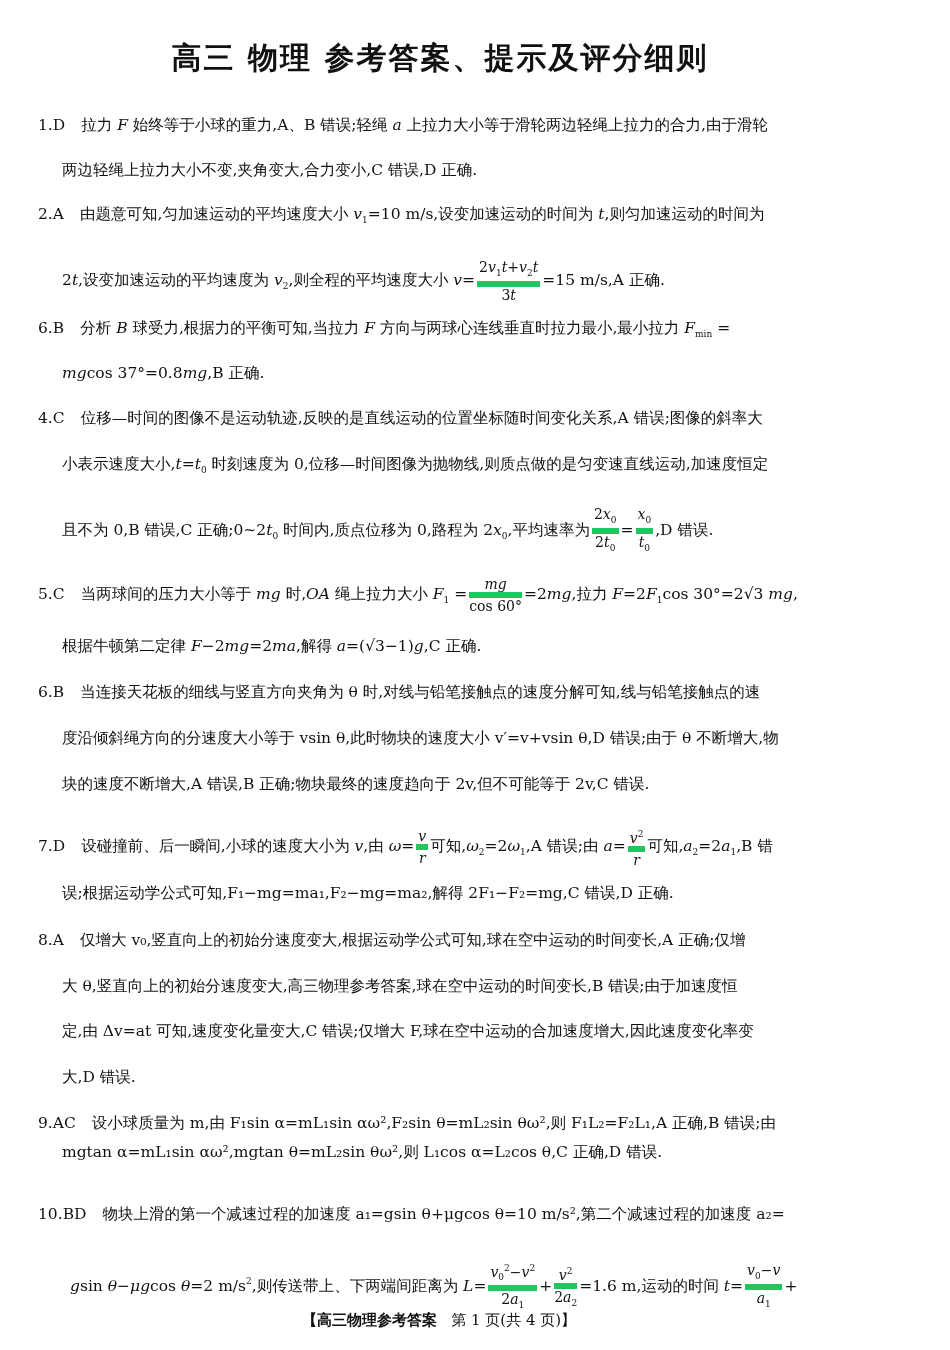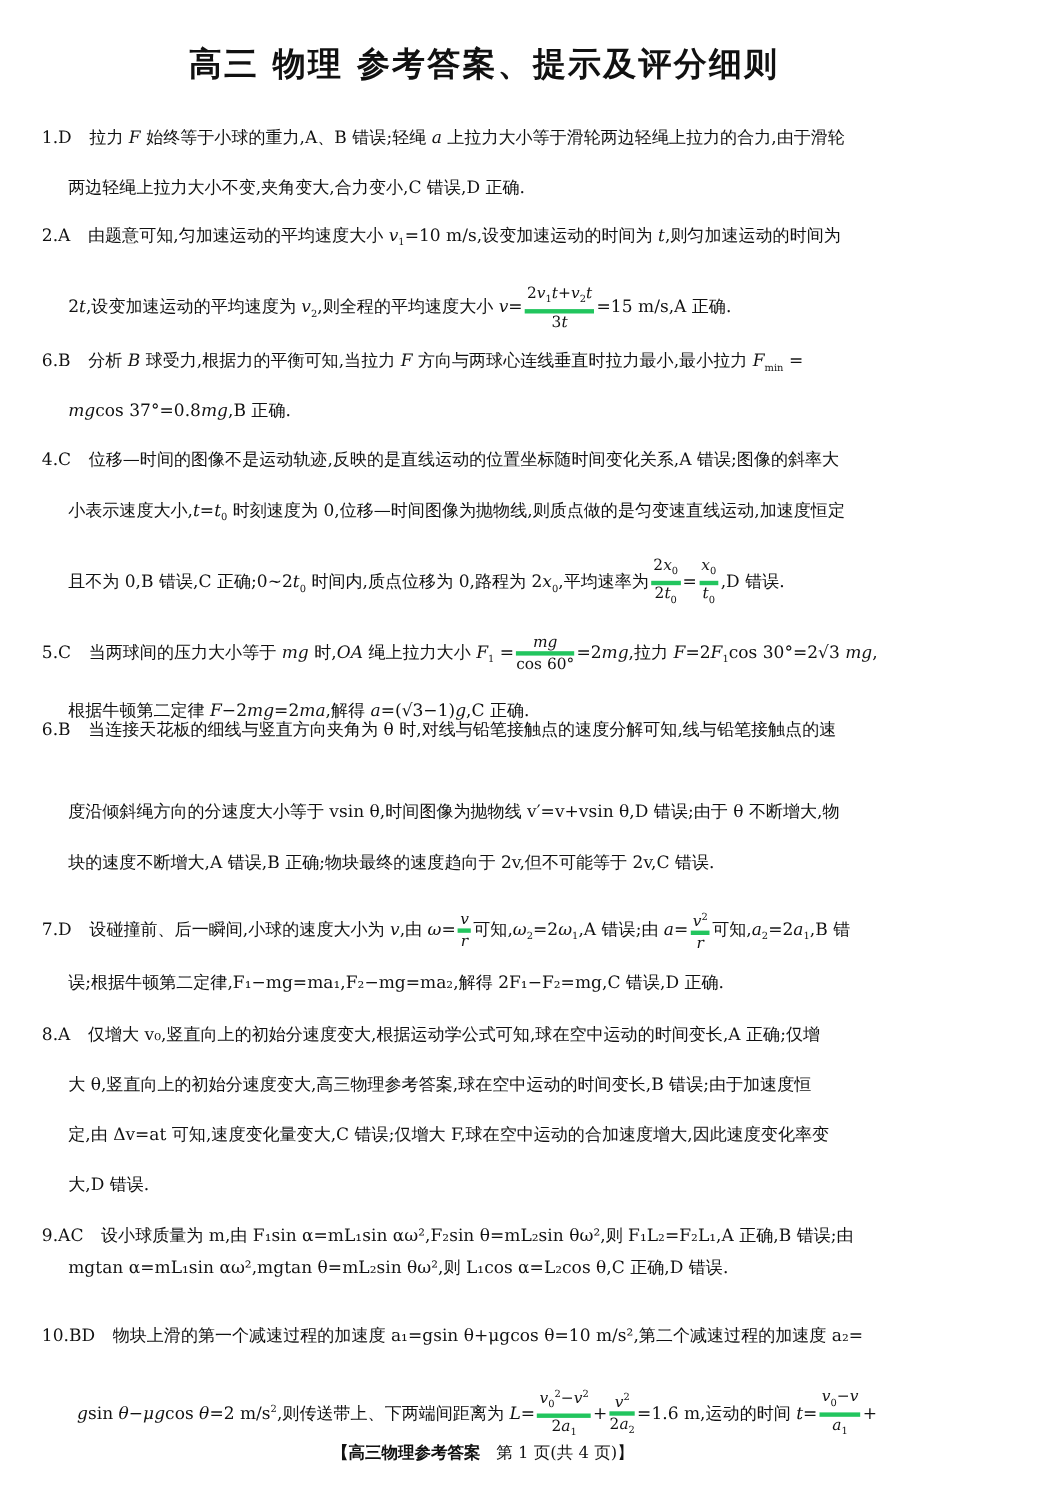--- a/index.html
+++ b/index.html
@@ -10,21 +10,21 @@
            font-size:30px; letter-spacing:2px; }
   .line { position:absolute; left:0; white-space:nowrap; font-size:15.5px; line-height:22px; }
   .first { left:38px; }
   .cont { left:62px; }
   .cont10 { left:70px; }
   .num { display:inline-block; margin-right:16px; }
   i, .m { font-style:italic; }
   sub, sup { font-size:9px; }
   .frac { display:inline-block; vertical-align:middle; text-align:center; margin:0 2px; }
   .frac span { display:block; line-height:16px; font-size:14px; }
-  .frac .n { border-bottom:4px solid #22c55e; padding:0 2px; }
+  .frac .n { border-bottom:6px solid #22c55e; padding:0 2px; }
   .footer { position:absolute; top:1311px; left:0; width:878px; text-align:center;
             font-size:15px; }
   .footer b { font-family:"DejaVu Sans","Liberation Sans",sans-serif; }
 </style>
 </head>
 <body>
 
 <div class="title">高三 物理 参考答案、提示及评分细则</div>
 
 <div class="line first" style="top:114px">
@@ -54,28 +54,28 @@
   且不为 0,B 错误,C 正确;0~2<i>t</i><sub>0</sub> 时间内,质点位移为 0,路程为 2<i>x</i><sub>0</sub>,平均速率为<span class="frac"><span class="n">2<i>x</i><sub>0</sub></span><span>2<i>t</i><sub>0</sub></span></span>=<span class="frac"><span class="n"><i>x</i><sub>0</sub></span><span><i>t</i><sub>0</sub></span></span>,D 错误.
 </div>
 
 <div class="line first" style="top:576px">
   <span class="num">5.C</span>当两球间的压力大小等于 <i>mg</i> 时,<i>OA</i> 绳上拉力大小 <i>F</i><sub>1</sub> =<span class="frac"><span class="n"><i>mg</i></span><span>cos 60°</span></span>=2<i>mg</i>,拉力 <i>F</i>=2<i>F</i><sub>1</sub>cos 30°=2√3 <i>mg</i>,
 </div>
 <div class="line cont" style="top:635px">
   根据牛顿第二定律 <i>F</i>−2<i>mg</i>=2<i>ma</i>,解得 <i>a</i>=(√3−1)<i>g</i>,C 正确.
 </div>
 
-<div class="line first" style="top:652px"><span class="num">6.B</span>当连接天花板的细线与竖直方向夹角为 θ 时,对线与铅笔接触点的速度分解可知,线与铅笔接触点的速</div>
-<div class="line cont" style="top:727px">度沿倾斜绳方向的分速度大小等于 vsin θ,时间图像为抛物线 v′=v+vsin θ,D 错误;由于 θ 不断增大,物</div>
+<div class="line first" style="top:681px"><span class="num">6.B</span>当连接天花板的细线与竖直方向夹角为 θ 时,对线与铅笔接触点的速度分解可知,线与铅笔接触点的速</div>
+<div class="line cont" style="top:727px">度沿倾斜绳方向的分速度大小等于 vsin θ,此时物块的速度大小 v′=v+vsin θ,D 错误;由于 θ 不断增大,物</div>
 <div class="line cont" style="top:773px">块的速度不断增大,A 错误,B 正确;物块最终的速度趋向于 2v,但不可能等于 2v,C 错误.</div>
 
 <div class="line first" style="top:826px">
   <span class="num">7.D</span>设碰撞前、后一瞬间,小球的速度大小为 <i>v</i>,由 <i>ω</i>=<span class="frac"><span class="n"><i>v</i></span><span><i>r</i></span></span>可知,<i>ω</i><sub>2</sub>=2<i>ω</i><sub>1</sub>,A 错误;由 <i>a</i>=<span class="frac"><span class="n"><i>v</i><sup>2</sup></span><span><i>r</i></span></span>可知,<i>a</i><sub>2</sub>=2<i>a</i><sub>1</sub>,B 错
 </div>
-<div class="line cont" style="top:882px">误;根据牛顿第二定律,F₁−mg=ma₁,F₂−mg=ma₂,解得 2F₁−F₂=mg,C 错误,D 正确.</div>
+<div class="line cont" style="top:882px">误;根据运动学公式可知,F₁−mg=ma₁,F₂−mg=ma₂,解得 2F₁−F₂=mg,C 错误,D 正确.</div>
 
 <div class="line first" style="top:929px"><span class="num">8.A</span>仅增大 v₀,竖直向上的初始分速度变大,根据运动学公式可知,球在空中运动的时间变长,A 正确;仅增</div>
 <div class="line cont" style="top:975px">大 θ,竖直向上的初始分速度变大,高三物理参考答案,球在空中运动的时间变长,B 错误;由于加速度恒</div>
 <div class="line cont" style="top:1020px">定,由 Δv=at 可知,速度变化量变大,C 错误;仅增大 F,球在空中运动的合加速度增大,因此速度变化率变</div>
 <div class="line cont" style="top:1066px">大,D 错误.</div>
 
 <div class="line first" style="top:1112px"><span class="num">9.AC</span>设小球质量为 m,由 F₁sin α=mL₁sin αω²,F₂sin θ=mL₂sin θω²,则 F₁L₂=F₂L₁,A 正确,B 错误;由</div>
 <div class="line cont" style="top:1141px">mgtan α=mL₁sin αω²,mgtan θ=mL₂sin θω²,则 L₁cos α=L₂cos θ,C 正确,D 错误.</div>
 
 <div class="line first" style="top:1203px"><span class="num">10.BD</span>物块上滑的第一个减速过程的加速度 a₁=gsin θ+μgcos θ=10 m/s²,第二个减速过程的加速度 a₂=</div>

